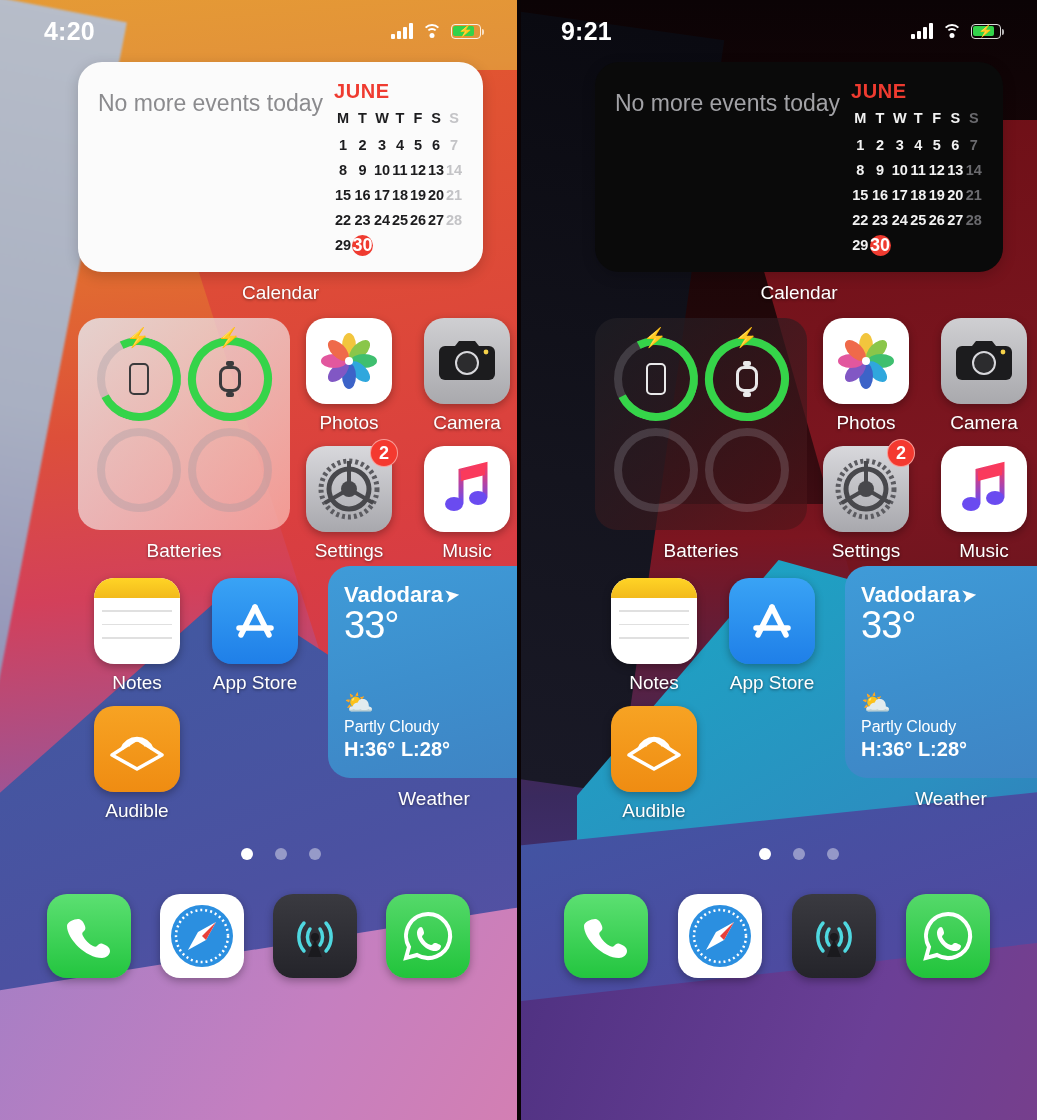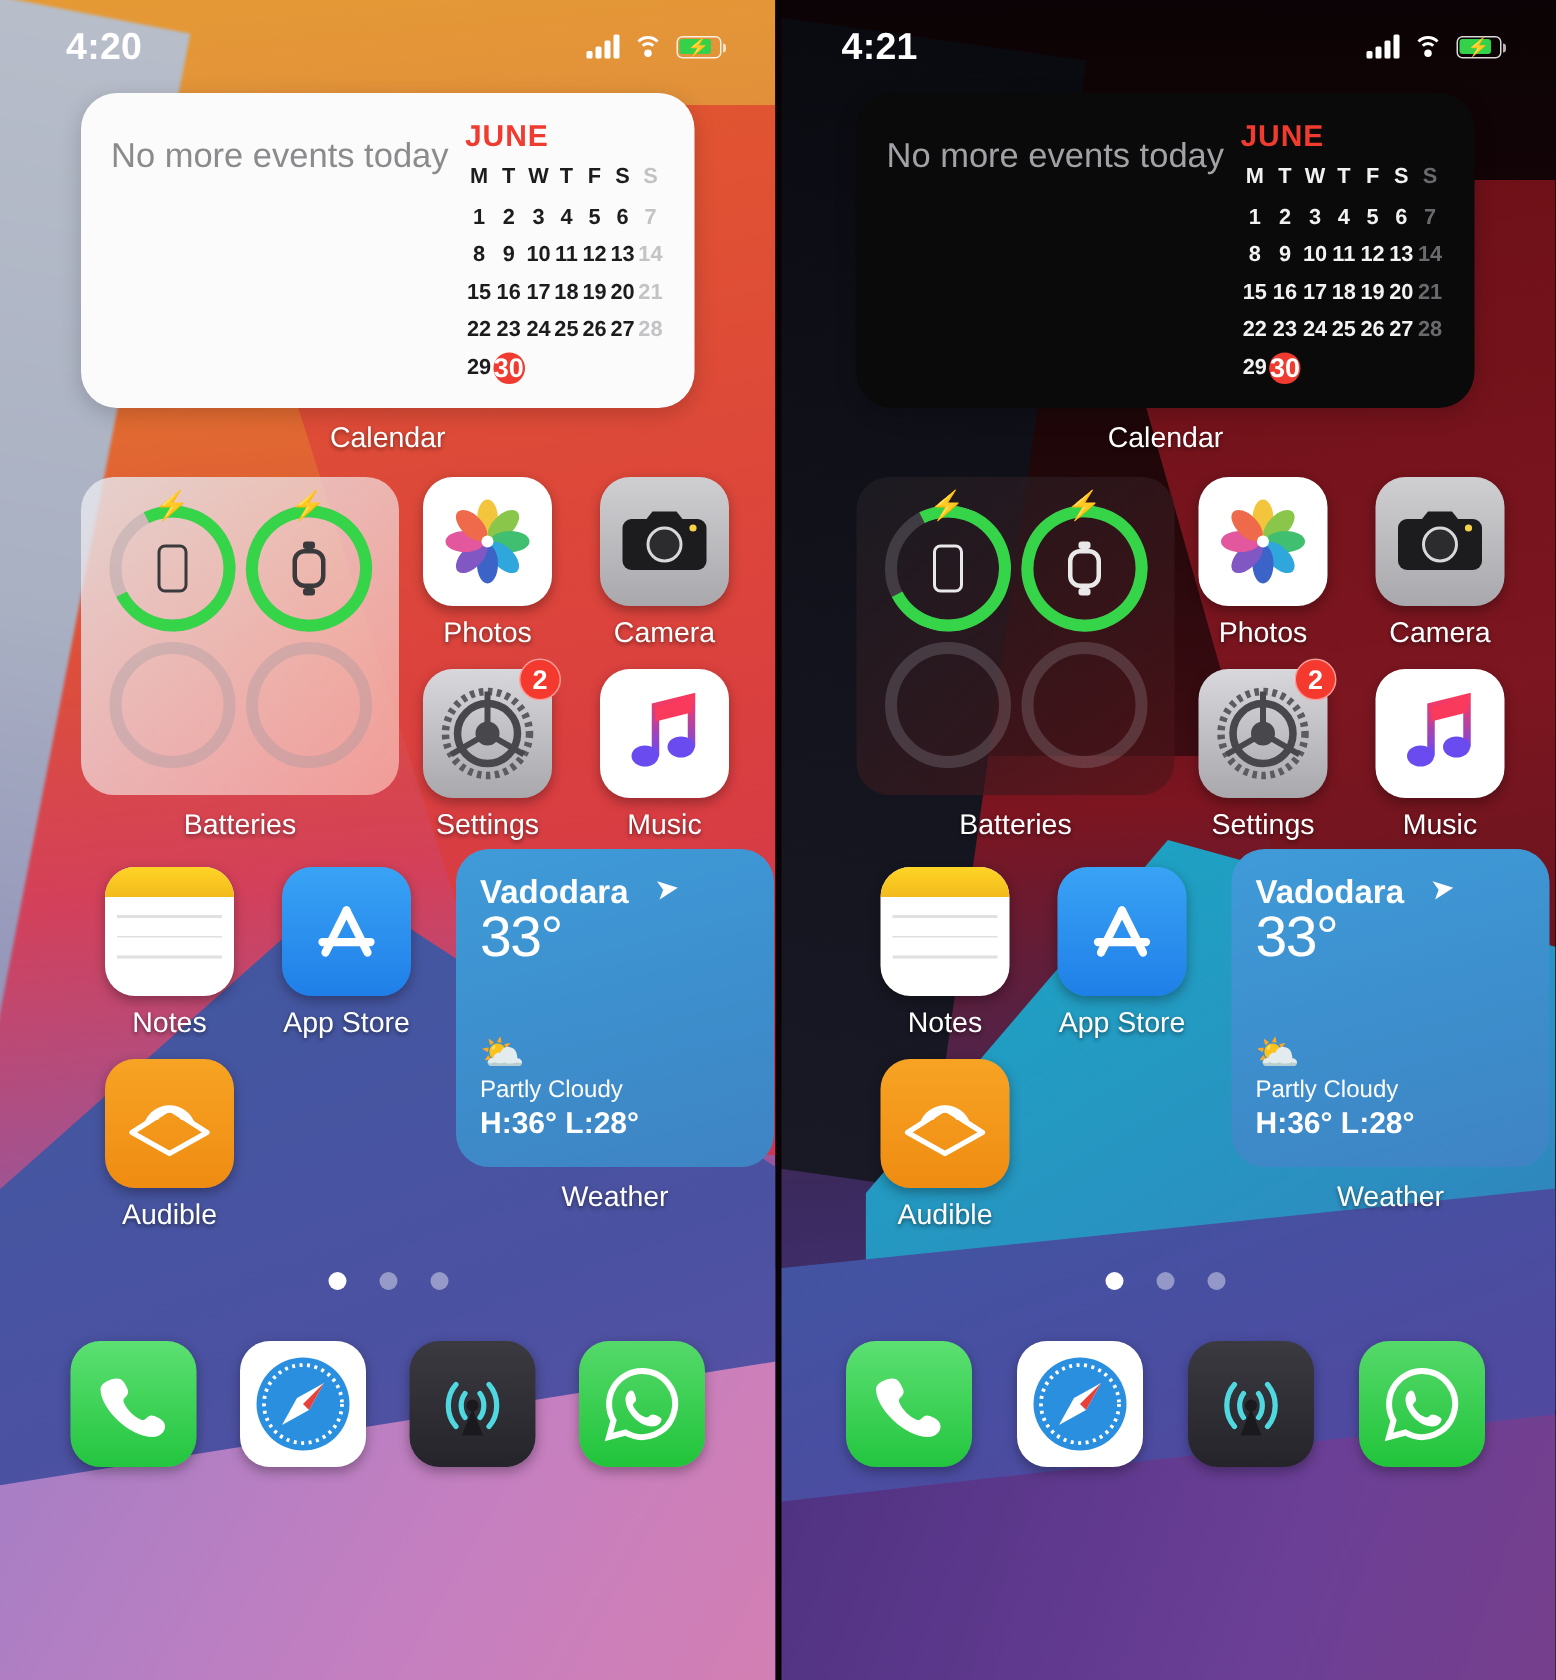--- a/index.html
+++ b/index.html
@@ -93,21 +93,21 @@
   .batt { position:relative; width:30px; height:15px; border:1.8px solid rgba(255,255,255,.85);
           border-radius:4px; display:flex; align-items:center; }
   .batt::after { content:''; position:absolute; right:-4px; top:4px; width:2.5px; height:6px;
           background:rgba(255,255,255,.7); border-radius:0 2px 2px 0; }
   .batt .fill { position:absolute; left:1.2px; top:1.2px; bottom:1.2px; width:76%;
           background:#33d24a; border-radius:2px; }
   .batt .bolt { position:absolute; left:50%; top:50%; transform:translate(-50%,-50%);
           font-size:12px; color:#fff; line-height:1; }
 
   
-  .home { position:relative; z-index:5; padding: 0 54px; }
+  .home { position:relative; z-index:5; padding: 0 34px; margin-left: 44px; }
 
   
   .widget-cal {
     height: 210px; border-radius: 24px; display:flex; padding: 18px 20px;
     box-shadow: 0 4px 14px rgba(0,0,0,.18);
   }
   .light .widget-cal { background:#fbfbfb; }
   .dark  .widget-cal { background:#0a0a0a; }
   .cal-left { flex: 0 0 230px; padding-top: 8px; }
   .cal-msg { font-size: 23px; line-height: 1.32; color:#8b8b8e; }
@@ -165,21 +165,21 @@
   .ring .dev-watch::before, .ring .dev-watch::after {
     content:''; position:absolute; left:4px; width:8px; height:5px; background:#3a3a3c; border-radius:2px;
   }
   .dark .ring .dev-watch::before, .dark .ring .dev-watch::after { background:#e9e9ea; }
   .ring .dev-watch::before { top:-8px; } .ring .dev-watch::after { bottom:-8px; }
 
   
   .widget-weather { width:212px; height:212px; border-radius:22px; padding:16px 16px;
     background: linear-gradient(165deg,#3f9bd8 0%, #3d8fcd 50%, #3f84c4 100%);
     color:#fff; display:flex; flex-direction:column; }
-  .w-city { font-size:22px; font-weight:bold; display:flex; gap:19px; }
+  .w-city { font-size:22px; font-weight:bold; display:flex; align-items:center; gap:2px; }
   .w-arrow { font-size:17px; transform: rotate(-8deg); }
   .w-temp { font-size:38px; font-weight:300; line-height:1.05; margin-top:-2px; letter-spacing:-1px; }
   .w-spacer { flex:1; }
   .w-icon { font-size:24px; line-height:1; margin-bottom:2px; }
   .w-cond { font-size:16px; line-height:1.25; }
   .w-hl { font-size:20px; font-weight:bold; line-height:1.25; }
 
   .twocol { display:flex; gap:10px; }
   .col-apps { display:flex; flex-direction:column; }
 
@@ -509,21 +509,21 @@
     <div class="wall dark">
       <div class="d-top"></div>
         <div class="d-maroon"></div>
         <div class="d-dark"></div>
       <div class="d-teal"></div>
         <div class="d-blue"></div>
         <div class="d-purple"></div>
     </div>
 
     <div class="statusbar">
-      <div class="clock">4:21</div>
+      <div class="clock">9:21</div>
       <div class="status-icons">
         <div class="bars">
             <i></i>
             <i></i>
             <i></i>
             <i></i>
           </div>
         <div class="wifi">
             <span class="a"></span>
             <span class="b"></span>

